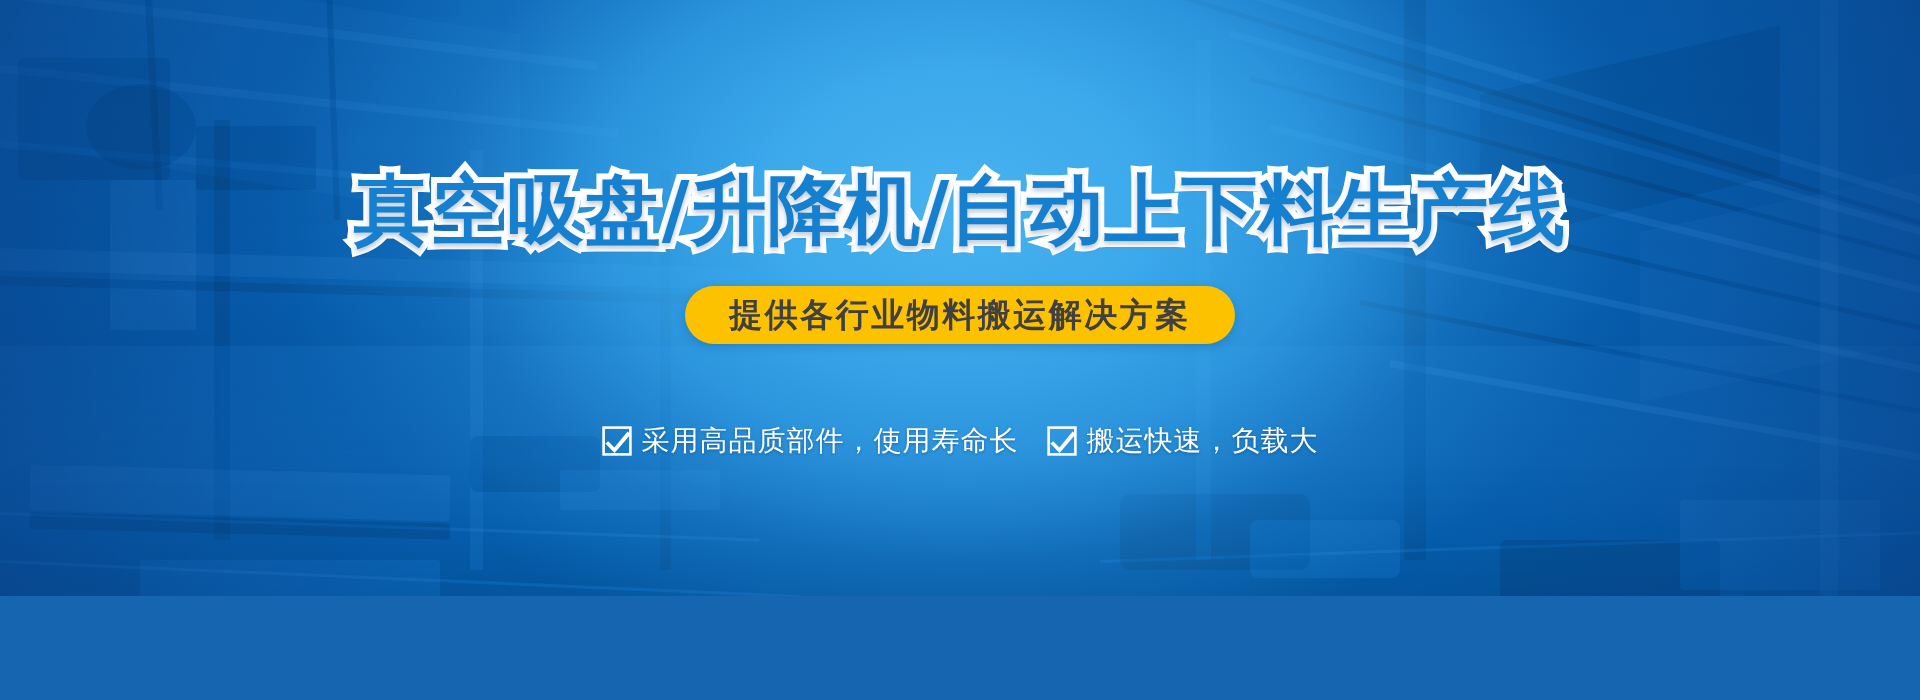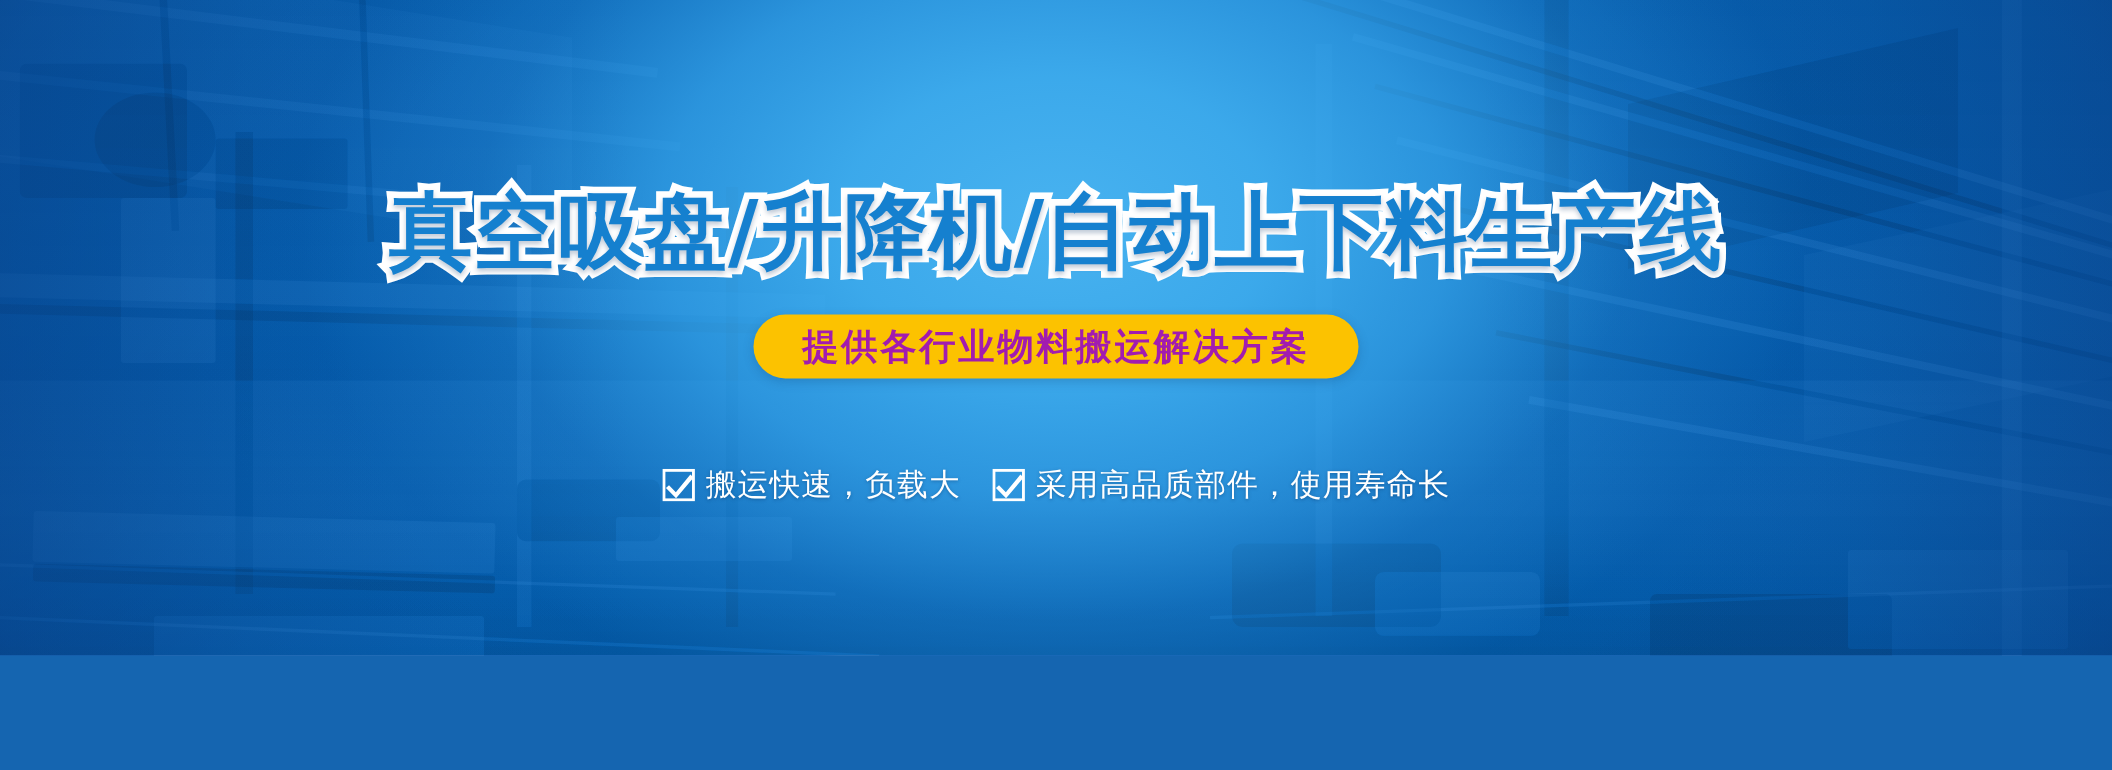--- a/index.html
+++ b/index.html
@@ -100,22 +100,22 @@
     text-shadow:0 3px 5px rgba(10,50,100,.28);
     white-space:nowrap;
   }
 
   .badge-wrap{
     position:absolute;left:0;right:0;top:286px;text-align:center;
   }
   .badge{
     display:inline-block;
     background:#fcc200;
-    color:#a21caf;
-    font-family:Liberation Sans, sans-serif;
+    color:#404040;
+    font-family:Liberation Serif, serif;
     font-size:33px;line-height:58px;font-weight:bold;
     letter-spacing:2.5px;
     padding:0 44px;
     height:58px;
     border-radius:29px;
     white-space:nowrap;
     box-shadow:0 3px 10px rgba(10,50,100,.22);
   }
 
   .features{
@@ -216,29 +216,29 @@
 
     <div class="features">
 
       <div class="feature">
         <span class="check-icon">
           <svg viewBox="0 0 30 30" xmlns="http://www.w3.org/2000/svg">
             <rect x="1.6" y="1.6" width="26.8" height="26.8" fill="none" stroke="#ffffff" stroke-width="2.6"></rect>
             <path d="M6.2 15.2 L12.4 21.6 L25.6 5.4 L28.6 8.2 L12.6 27.0 L3.4 17.6 Z" fill="#ffffff"></path>
           </svg>
         </span>
-        <span class="feature-text">搬运快速，负载大</span>
+        <span class="feature-text">采用高品质部件，使用寿命长</span>
       </div>
 
       <div class="feature">
         <span class="check-icon">
           <svg viewBox="0 0 30 30" xmlns="http://www.w3.org/2000/svg">
             <rect x="1.6" y="1.6" width="26.8" height="26.8" fill="none" stroke="#ffffff" stroke-width="2.6"></rect>
             <path d="M6.2 15.2 L12.4 21.6 L25.6 5.4 L28.6 8.2 L12.6 27.0 L3.4 17.6 Z" fill="#ffffff"></path>
           </svg>
         </span>
-        <span class="feature-text">采用高品质部件，使用寿命长</span>
+        <span class="feature-text">搬运快速，负载大</span>
       </div>
 
 
     </div>
   </div>
 </div>
 
 </body></html>

